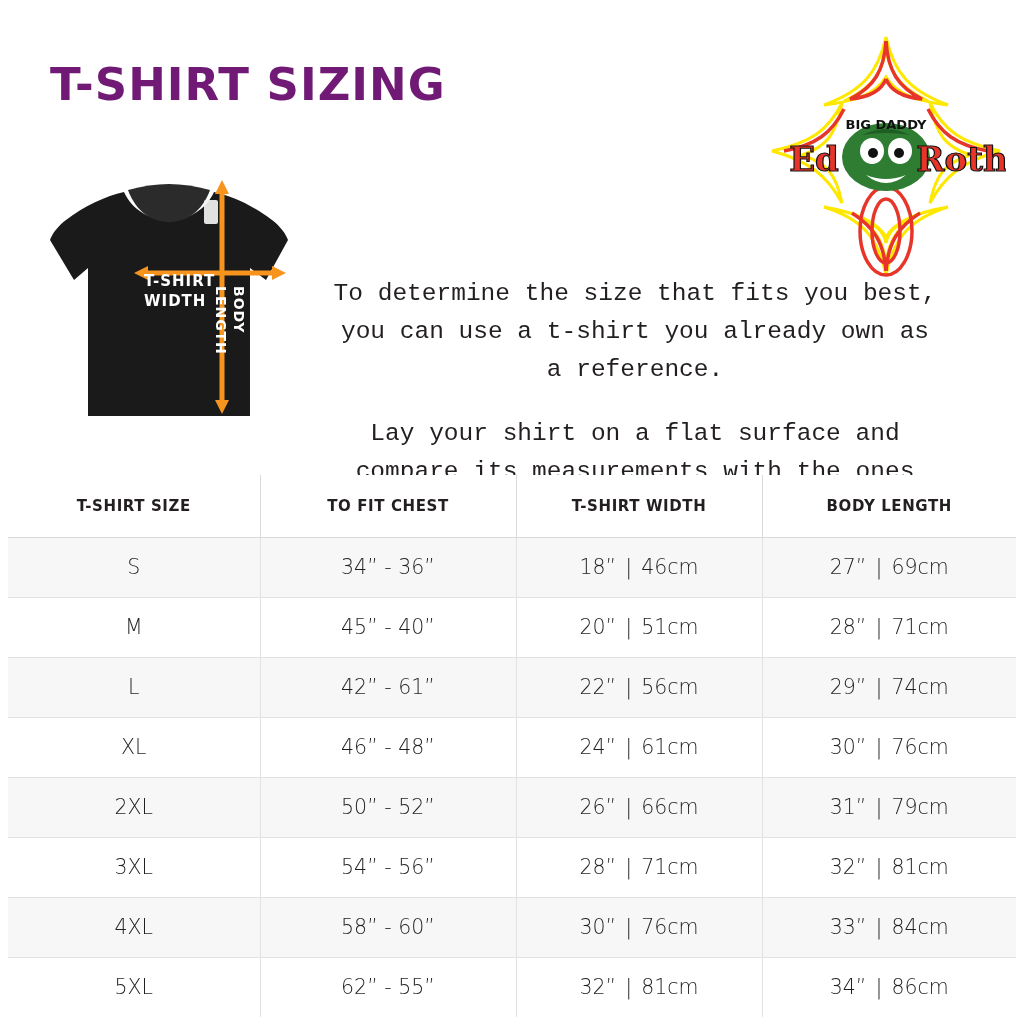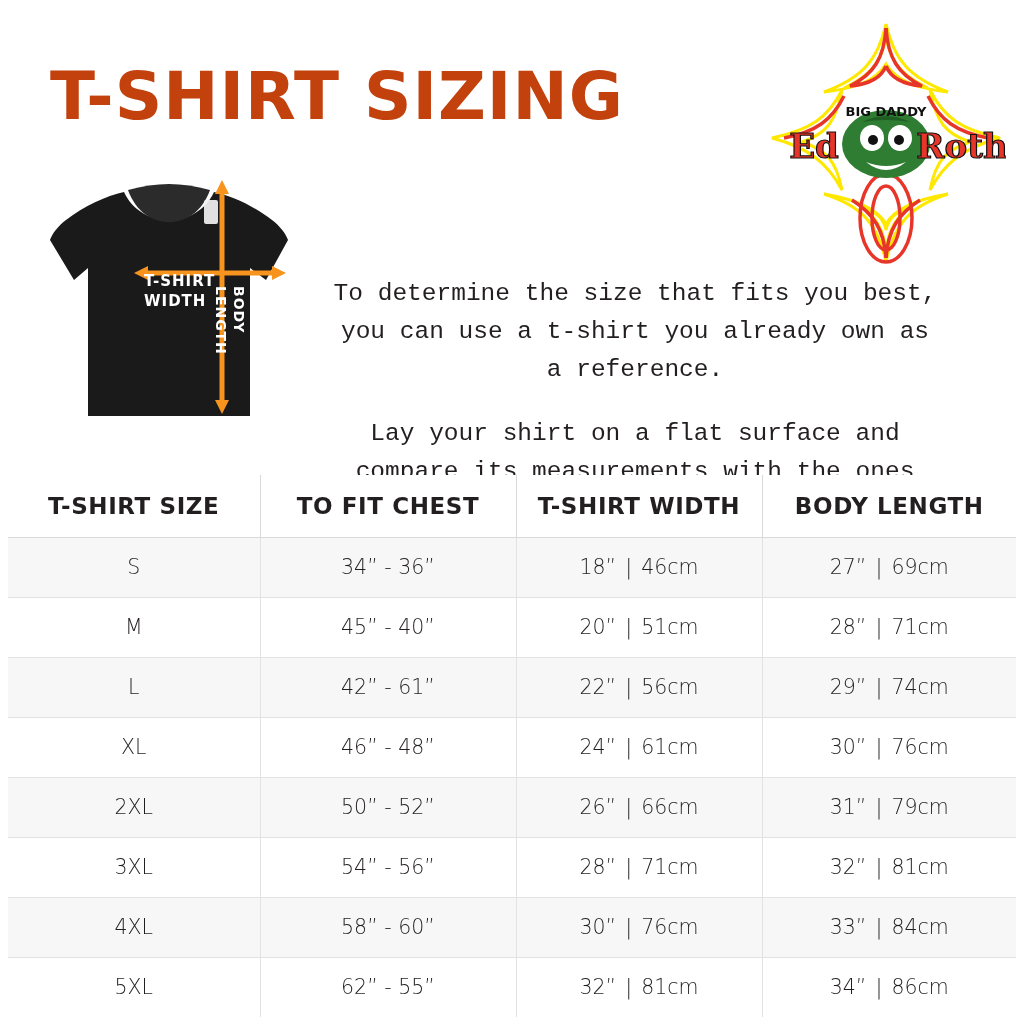--- a/index.html
+++ b/index.html
@@ -17,33 +17,33 @@
     height: 1024px;
     background: #ffffff;
     overflow: hidden;
   }
 
   
   .title {
     position: absolute;
     left: 50px;
     top: 58px;
-    font-size: 66px;
+    font-size: 45px;
     font-weight: bold;
     letter-spacing: 1px;
-    color: #c2410c;
+    color: #701a75;
     font-family: "DejaVu Sans", sans-serif;
     text-transform: uppercase;
   }
 
   
   .logo {
     position: absolute;
     right: 18px;
-    top: 18px;
+    top: 31px;
     width: 240px;
     height: 250px;
   }
 
   
   .shirt-wrap {
     position: absolute;
     left: 36px;
     top: 168px;
     width: 280px;
@@ -71,21 +71,21 @@
   table.size-table {
     position: absolute;
     left: 8px;
     top: 475px;
     width: 1008px;
     border-collapse: collapse;
     font-family: "DejaVu Sans", sans-serif;
   }
   table.size-table th {
     height: 62px;
-    font-size: 23px;
+    font-size: 15px;
     font-weight: bold;
     letter-spacing: 0.6px;
     color: #231f20;
     text-transform: uppercase;
     border-bottom: 1px solid #d9d9d9;
     border-right: 1px solid #d9d9d9;
     background: #ffffff;
   }
   table.size-table th:last-child { border-right: none; }
   table.size-table td {

